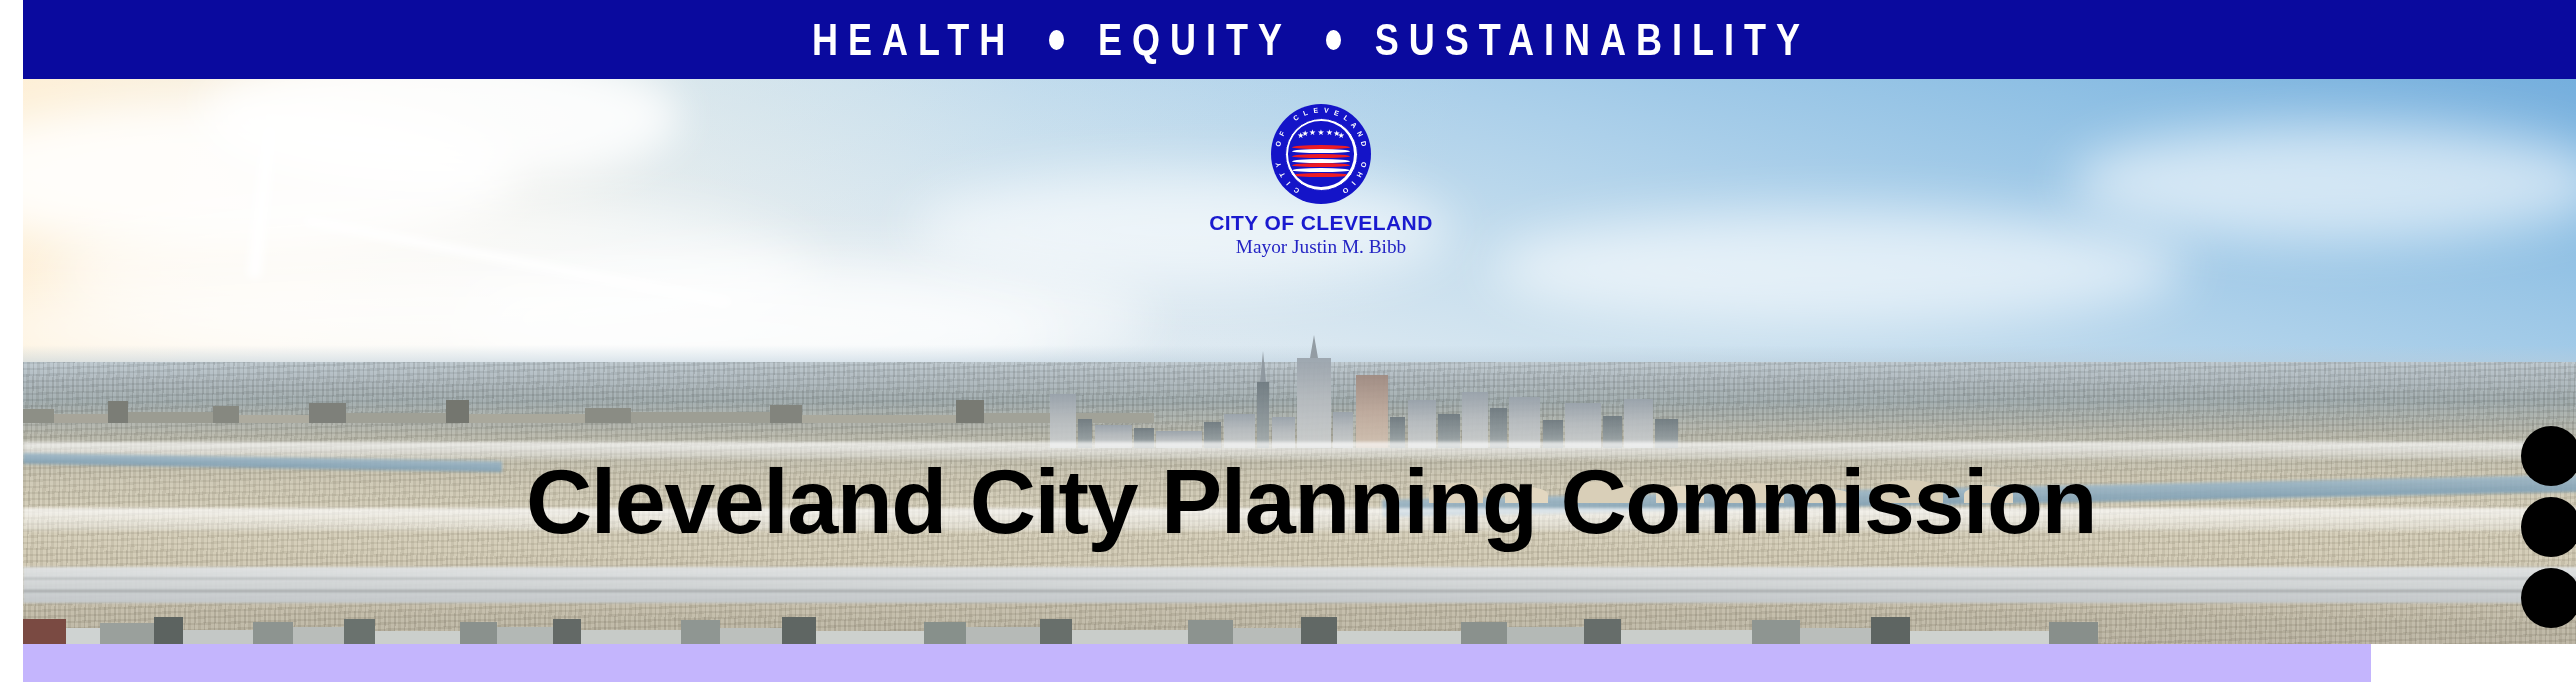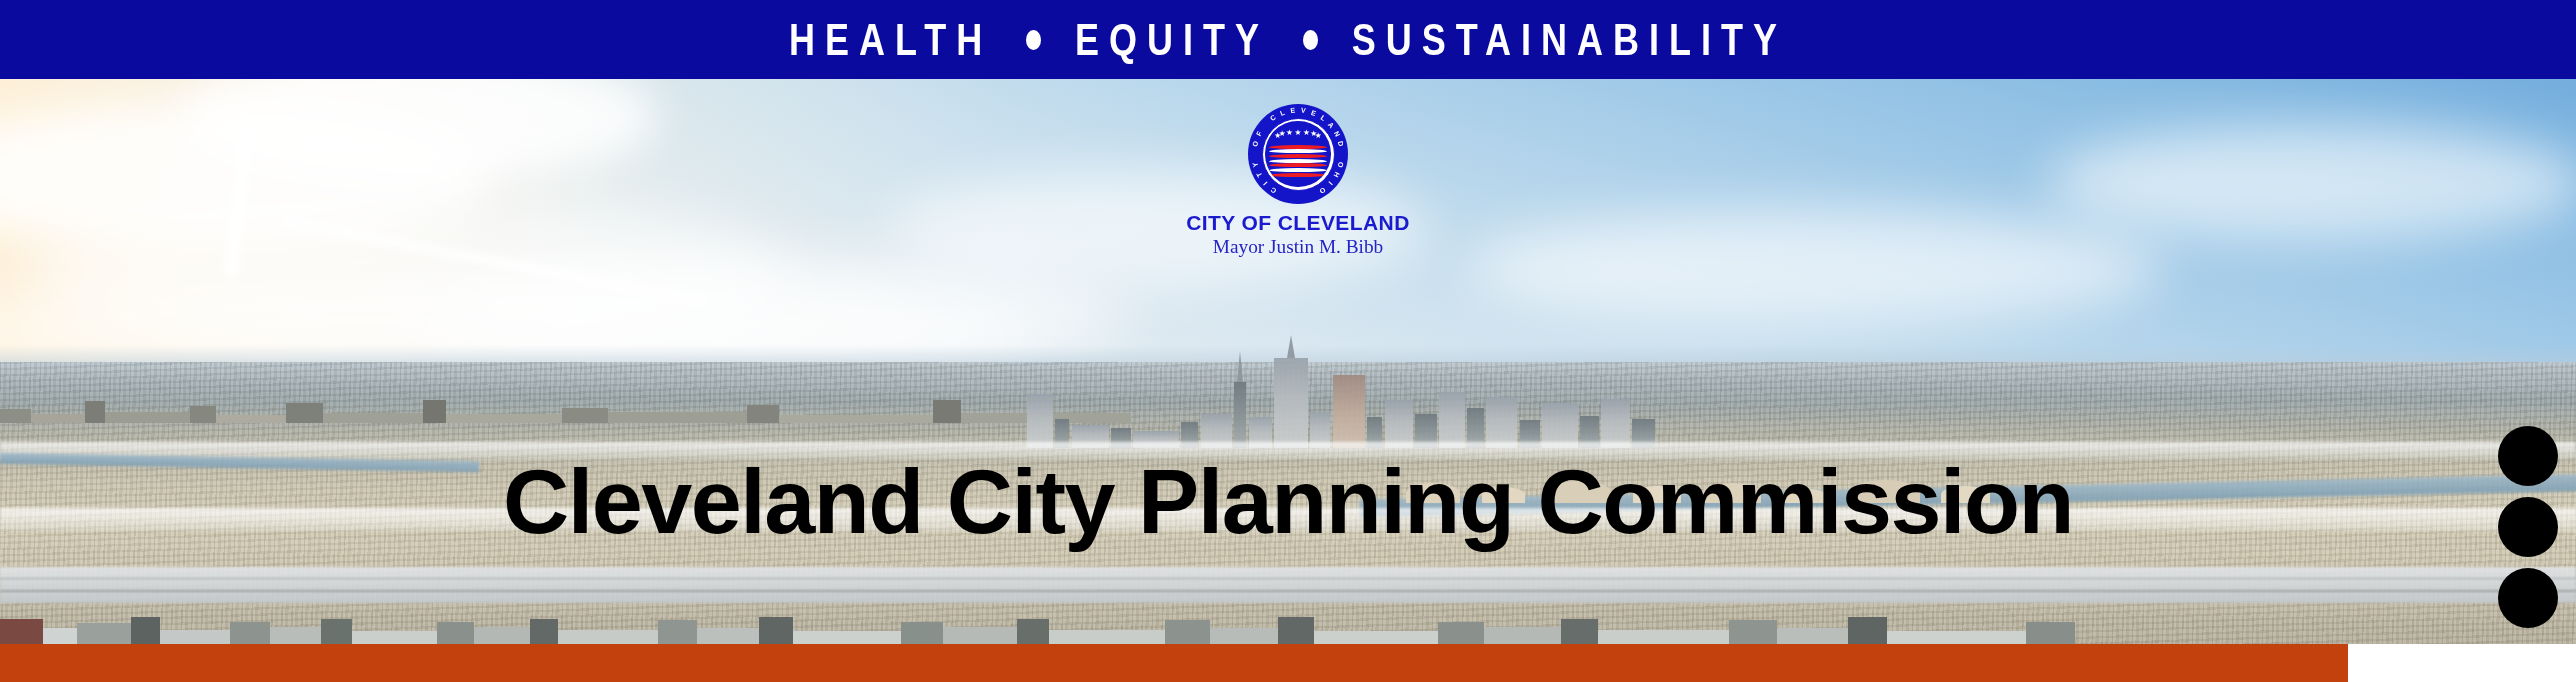--- a/index.html
+++ b/index.html
@@ -3,21 +3,21 @@
 <meta charset="utf-8">
 <title>Cleveland City Planning Commission</title>
 <style>
   * { margin:0; padding:0; box-sizing:border-box; }
   html, body {
     width:2576px; height:682px;
     background:#ffffff;
     font-family:"Liberation Sans", sans-serif;
     overflow:hidden;
   }
-  #page { position:relative; width:2348px; height:682px; background:#c2410c; }
+  #page { position:relative; width:2348px; height:682px; background:#c4b5fd;margin-left:23px; }
 
   
   .tagline-banner{
     position:absolute; left:0; top:0; width:2576px; height:79px;
     background:#0A0A9E;
     display:flex; align-items:center; justify-content:center;
     overflow:hidden;
   }
   .tagline-inner{ display:flex; align-items:center; }
   .tagline-word{

